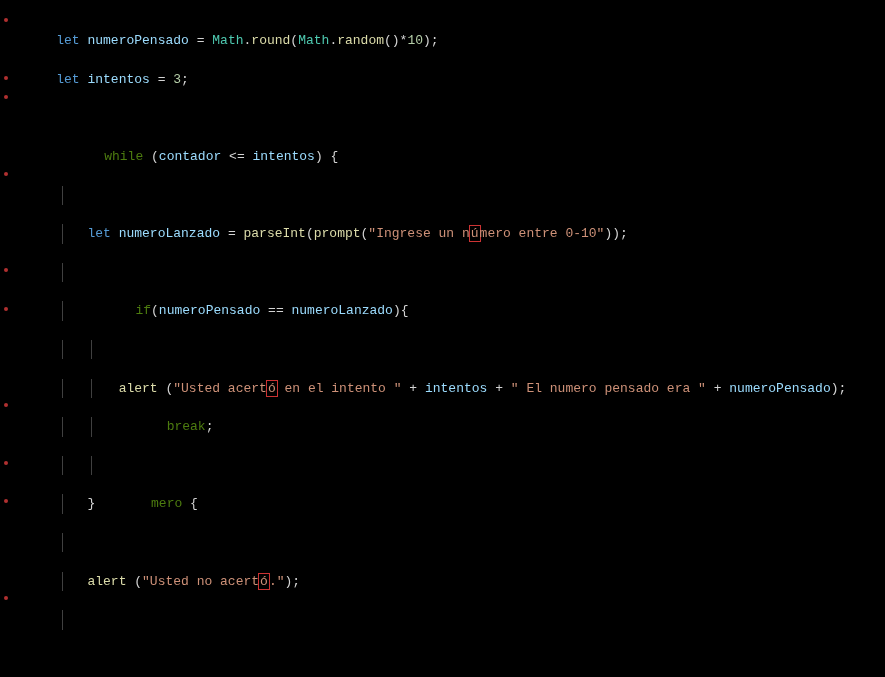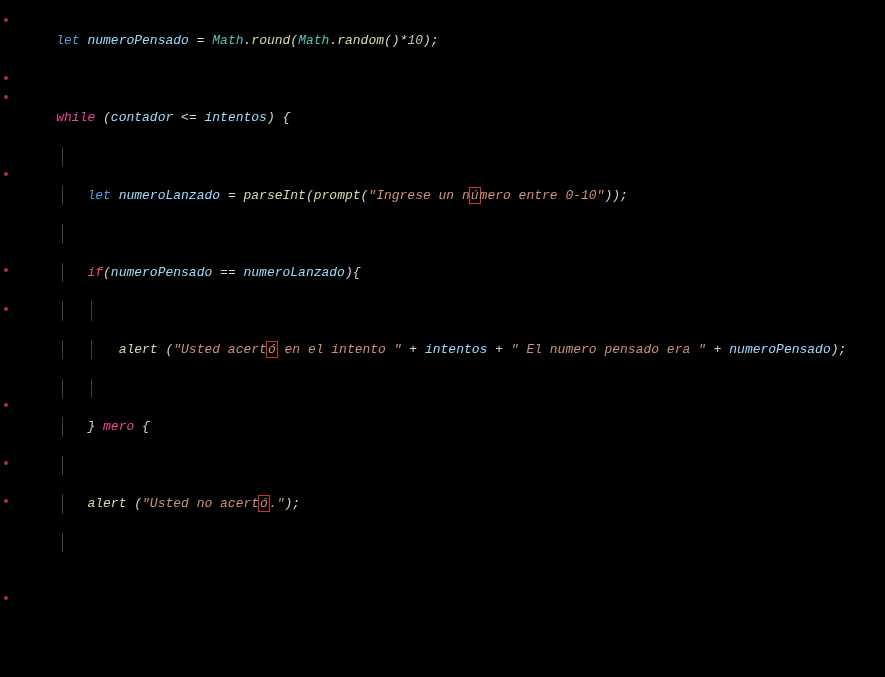--- a/index.html
+++ b/index.html
@@ -28,23 +28,23 @@
     height: 665px;
   }
   .dot {
     position: absolute;
     left: 4px;
     width: 4px;
     height: 4px;
     background: #b03030;
     border-radius: 50%;
   }
-  .line { display: block; position: relative; font-style: italic; }
+  .line { display: block; position: relative; }
   .kw { color: #569cd6; }
-  .kw2 { color: #ec4899; }
+  .kw2 { color: #4d7c0f; margin-left: 48px; }
   .var { color: #9cdcfe; }
   .fn { color: #dcdcaa; }
   .cls { color: #4ec9b0; }
   .num { color: #b5cea8; }
   .str { color: #ce9178; }
   .pn { color: #d4d4d4; }
   .op { color: #d4d4d4; }
   .err {
     border: 1px solid #cc3333;
     padding: 0 1px;
@@ -68,28 +68,30 @@
   <span class="dot" style="top:256px"></span>
   <span class="dot" style="top:295px"></span>
   <span class="dot" style="top:391px"></span>
   <span class="dot" style="top:449px"></span>
   <span class="dot" style="top:487px"></span>
   <span class="dot" style="top:584px"></span>
 </div>
 
 <div class="editor">
 <span class="line">    <span class="kw">let</span> <span class="var">numeroPensado</span> <span class="op">=</span> <span class="cls">Math</span><span class="pn">.</span><span class="fn">round</span><span class="pn">(</span><span class="cls">Math</span><span class="pn">.</span><span class="fn">random</span><span class="pn">()*</span><span class="num">10</span><span class="pn">);</span></span>
+<span class="line">    <span class="kw">let</span> <span class="var">intentos</span> <span class="op">=</span> <span class="num">3</span><span class="pn">;</span></span>
 <span class="line"> </span>
 <span class="line">    <span class="kw2">while</span> <span class="pn">(</span><span class="var">contador</span> <span class="op">&lt;=</span> <span class="var">intentos</span><span class="pn">) {</span></span>
 <span class="line"><span class="guide" style="left:37px"></span> </span>
 <span class="line"><span class="guide" style="left:37px"></span>        <span class="kw">let</span> <span class="var">numeroLanzado</span> <span class="op">=</span> <span class="fn">parseInt</span><span class="pn">(</span><span class="fn">prompt</span><span class="pn">(</span><span class="str"><span>"Ingrese un n</span><span class="err">ú</span><span>mero entre 0-10"</span></span><span class="pn">));</span></span>
 <span class="line"><span class="guide" style="left:37px"></span> </span>
 <span class="line"><span class="guide" style="left:37px"></span>        <span class="kw2">if</span><span class="pn">(</span><span class="var">numeroPensado</span> <span class="op">==</span> <span class="var">numeroLanzado</span><span class="pn">){</span></span>
 <span class="line"><span class="guide" style="left:37px"></span><span class="guide" style="left:66px"></span> </span>
 <span class="line"><span class="guide" style="left:37px"></span><span class="guide" style="left:66px"></span>            <span class="fn">alert</span><span class="pn"> (</span><span class="str"><span>"Usted acert</span><span class="err">ó</span><span> en el intento "</span></span> <span class="op">+</span> <span class="var">intentos</span> <span class="op">+</span> <span class="str">" El numero pensado era "</span> <span class="op">+</span> <span class="var">numeroPensado</span><span class="pn">);</span></span>
+<span class="line"><span class="guide" style="left:37px"></span><span class="guide" style="left:66px"></span>            <span class="kw2">break</span><span class="pn">;</span></span>
 <span class="line"><span class="guide" style="left:37px"></span><span class="guide" style="left:66px"></span> </span>
 <span class="line"><span class="guide" style="left:37px"></span>        <span class="pn">}</span> <span class="kw2">mero</span> <span class="pn">{</span></span>
 <span class="line"><span class="guide" style="left:37px"></span> </span>
 <span class="line"><span class="guide" style="left:37px"></span>        <span class="fn">alert</span><span class="pn"> (</span><span class="str"><span>"Usted no acert</span><span class="err">ó</span><span>."</span></span><span class="pn">);</span></span>
 <span class="line"><span class="guide" style="left:37px"></span> </span>
 
 
 
 
 

